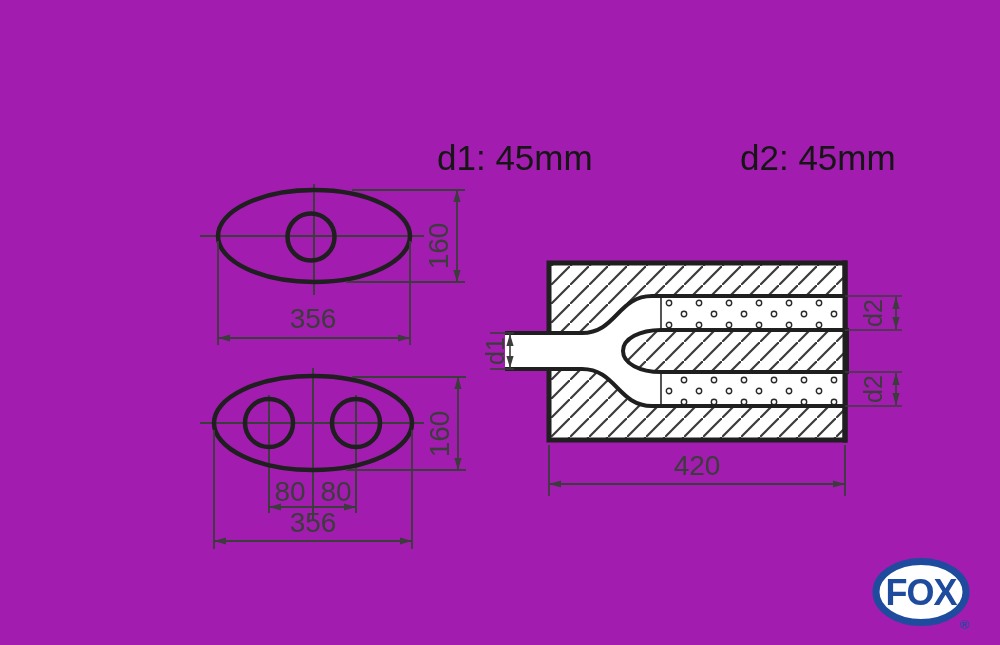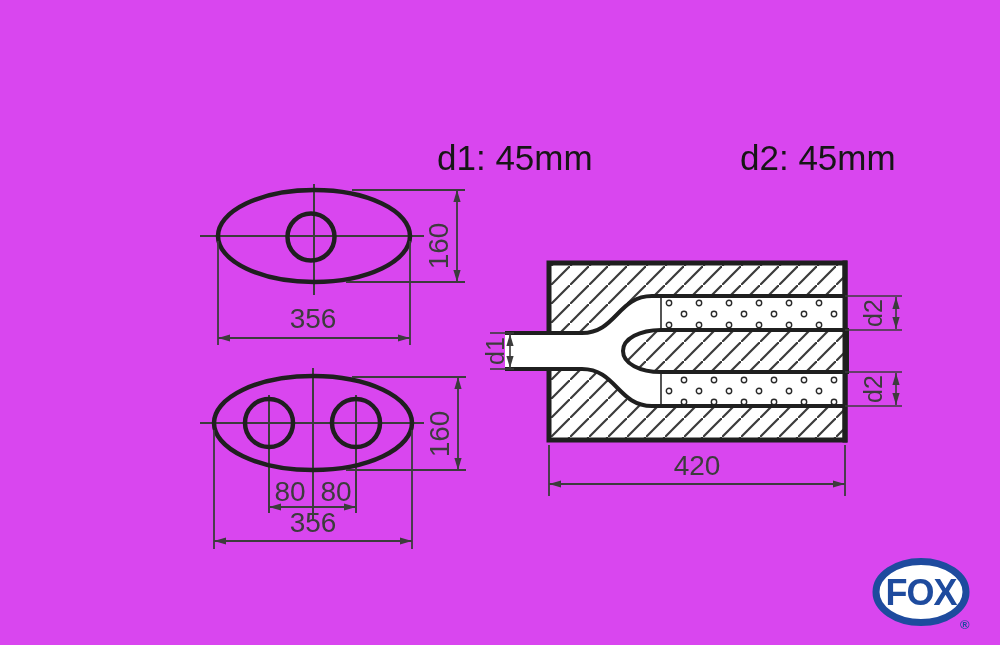--- a/index.html
+++ b/index.html
@@ -1,19 +1,19 @@
 <!DOCTYPE html>
 <html><head>
 <meta charset="utf-8">
 <style>
   html,body{margin:0;padding:0;background:#ffffff;}
   .canvas{
     position:relative;
     width:1000px;height:645px;
-    background:#d946ef;
+    background:#a21caf;
     font-family:"Liberation Sans", sans-serif;
     overflow:hidden;
   }
   svg{position:absolute;left:0;top:0;}
   text{font-family:"Liberation Sans", sans-serif;}
   .main-label{fill:#161616;font-size:35px;}
   .dim-text{fill:#3c3c3c;font-size:28px;}
   .dim-text-small{fill:#3c3c3c;font-size:25px;}
   .logo-text{fill:#1e4b9e;font-weight:bold;font-size:36px;letter-spacing:-1px;}
   .logo-reg{fill:#1e4b9e;font-size:13px;font-weight:bold;}

